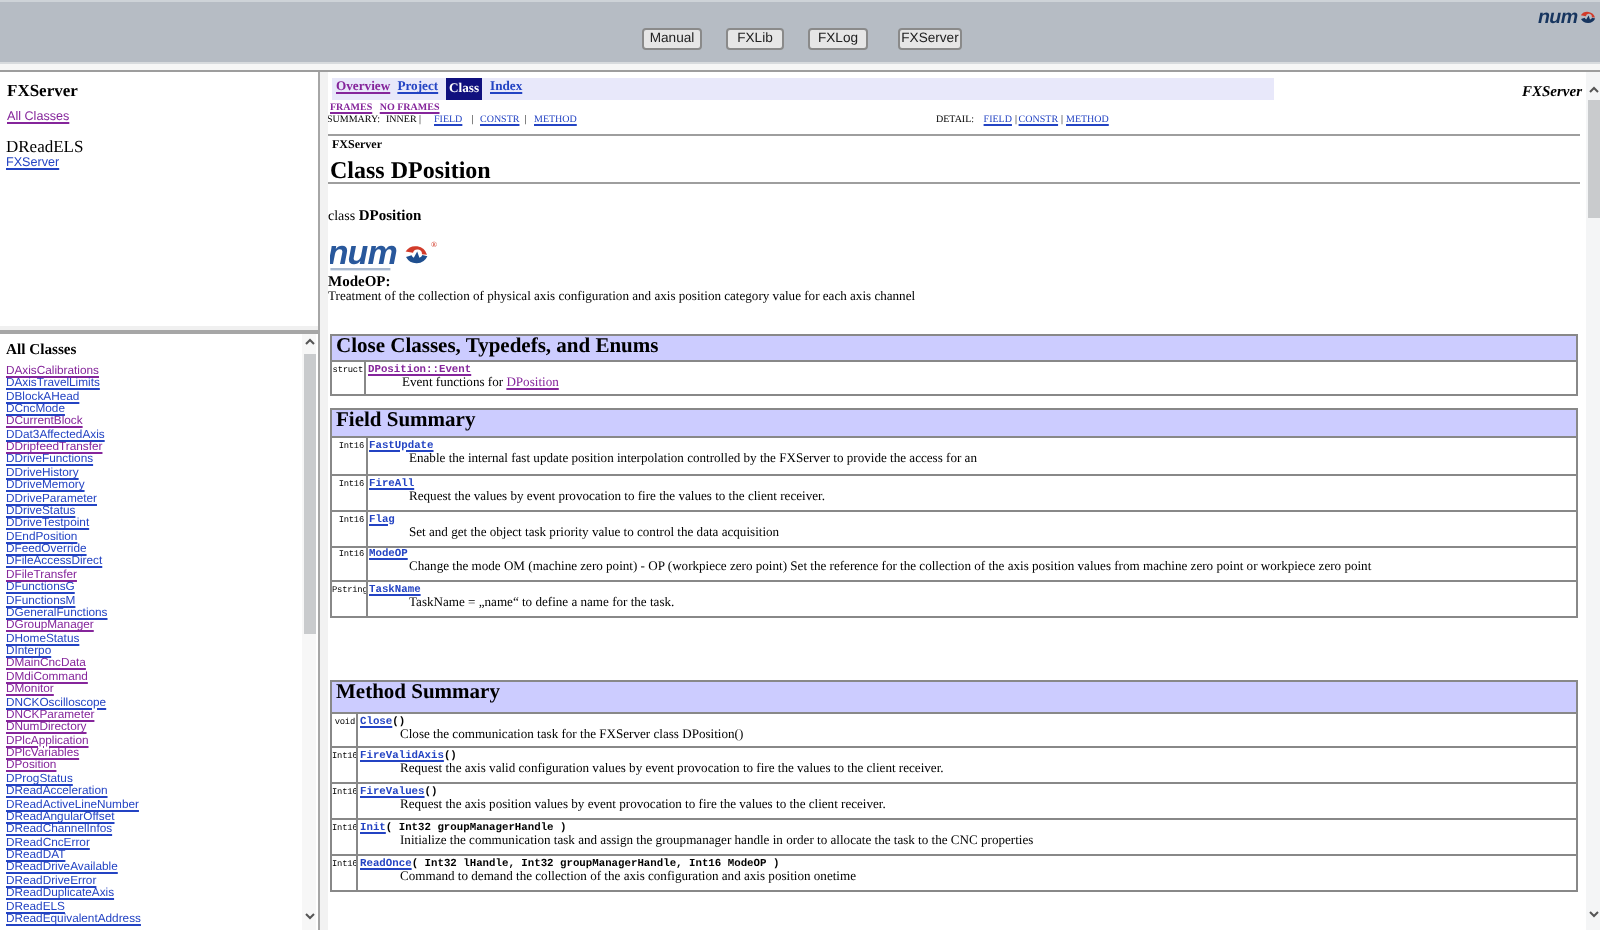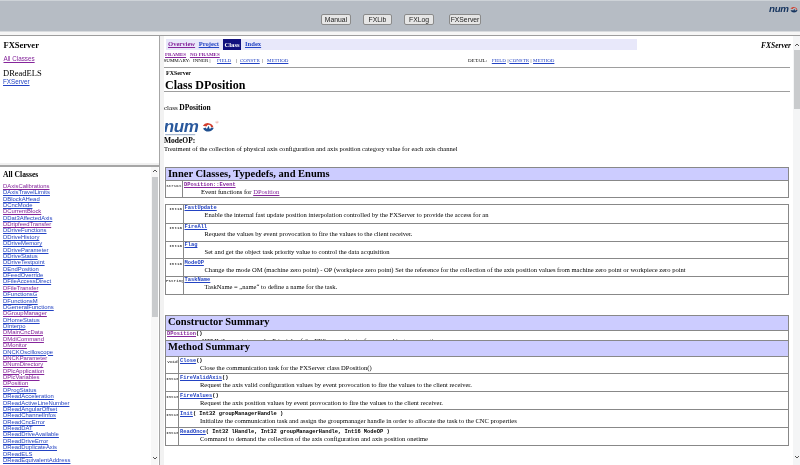--- a/index.html
+++ b/index.html
@@ -162,38 +162,41 @@
  <div class="abs" style="left:0px;top:100px;font-size:7.5px;font-weight:bold">ModeOP:</div>
  <div class="abs desc" style="left:0px;top:108.5px">Treatment of the collection of physical axis configuration and axis position category value for each axis channel</div>
 
  <table class="stbl" style="top:130.5px">
   <colgroup>
         <col style="width:17px">
         <col>
       </colgroup>
   <tbody>
         <tr>
-          <td class="hdr" colspan="2" style="height:13.5px;font-size:10.5px">Inner Classes, Typedefs, and Enums</td>
+          <td class="hdr" colspan="2" style="height:13.5px;font-size:10.5px">Close Classes, Typedefs, and Enums</td>
         </tr>
   <tr>
           <td class="c1" style="height:17px">struct</td>
           <td style="padding:0.5px 0 0 1px">
     <div class="code"><a class="pl">DPosition::Event</a></div>
     <div class="desc" style="padding-left:17px">Event functions for <a class="pl">DPosition</a></div>
   </td>
         </tr>
  </tbody>
     </table>
 
  <table class="stbl" style="top:167.5px">
   <colgroup>
         <col style="width:17.5px">
         <col>
       </colgroup>
   <tbody>
+        <tr>
+          <td class="hdr" colspan="2" style="height:14.5px;font-size:10.5px">Field Summary</td>
+        </tr>
   <tr>
           <td class="c1" style="height:19px">Int16</td>
           <td style="padding:0.5px 0 0 1px">
     <div class="code"><a class="bl">FastUpdate</a></div>
     <div class="desc" style="padding-left:20px">Enable the internal fast update position interpolation controlled by the FXServer to provide the access for an</div>
   </td>
         </tr>
   <tr>
           <td class="c1" style="height:18px">Int16</td>
           <td style="padding:0.5px 0 0 1px">
@@ -218,33 +221,20 @@
   <tr>
           <td class="c1" style="height:18px">Pstring</td>
           <td style="padding:0.5px 0 0 1px">
     <div class="code"><a class="bl">TaskName</a></div>
     <div class="desc" style="padding-left:20px">TaskName = „name“ to define a name for the task.</div>
   </td>
         </tr>
  </tbody>
     </table>
 
- <table class="stbl" style="top:278.5px">
-  <tbody>
-        <tr>
-          <td class="hdr" style="height:15px;font-size:10.5px">Constructor Summary</td>
-        </tr>
-  <tr>
-          <td style="height:19px;padding:0.5px 0 0 1px">
-    <div class="code"><a class="pl">DPosition</a>()</div>
-    <div class="desc" style="padding-left:35px">HTML/Javascript sample: Principle of the FXServer object reference and instance creation</div>
-  </td>
-        </tr>
- </tbody>
-    </table>
 
  <table class="stbl" style="top:304px">
   <colgroup>
         <col style="width:13px">
         <col>
       </colgroup>
   <tbody>
         <tr>
           <td class="hdr" colspan="2" style="height:16px;font-size:10.5px">Method Summary</td>
         </tr>

